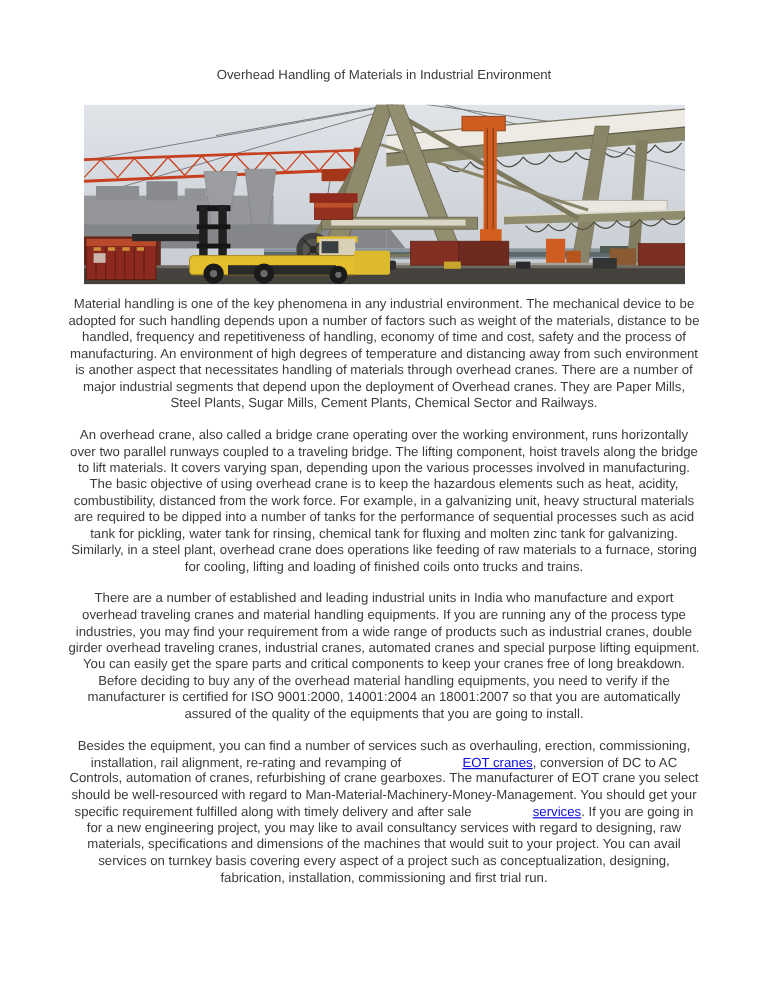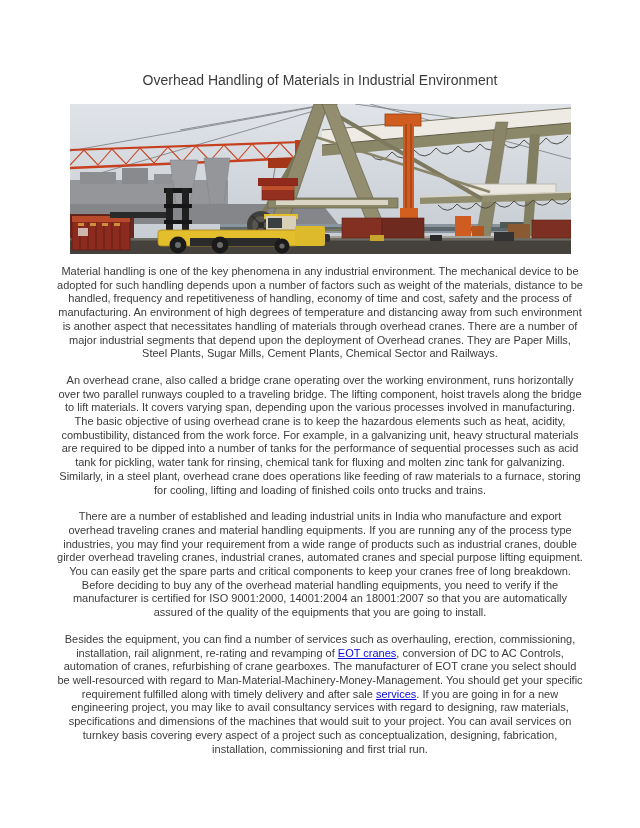--- a/index.html
+++ b/index.html
@@ -8,33 +8,33 @@
     --link:#0b0bdb;
   }
   html,body{margin:0;padding:0;}
   body{
     width:640px;height:828px;overflow:hidden;
     background:var(--page-background);
     font-family:"Liberation Sans", sans-serif;
   }
   .page{padding:57px 57px 0 57px;}
   .title{
-    font-size:14px;font-weight:400;color:var(--text);
-    text-align:center;margin:17px 0 17px 0;line-height:13px;
+    font-size:11px;font-weight:400;color:var(--text);
+    text-align:center;margin:0 0 17px 0;line-height:13px;
   }
   .photo{
     width:501px;height:150px;margin:0 auto 11px auto;
     overflow:hidden;line-height:0;
   }
   .para{
     font-size:11px;line-height:13.7px;color:var(--text);
     margin:0 0 13px 0;
     text-align:center;
   }
-  .para a{color:var(--link);text-decoration:underline;}
+  .para a{color:var(--link);text-decoration:underline;margin-left:48px;}
 </style>
 </head>
 <body>
 
 <div class="page">
 
   <h1 class="title">Overhead Handling of Materials in Industrial Environment</h1>
 
   <div class="photo" role="img" aria-label="Container port scene: olive A-frame gantry cranes with white girders and festoon cables, red lattice crane boom, grey ship, red container and yellow container handler on a dark wharf">
     <svg width="501" height="150" viewBox="0 0 501 150" xmlns="http://www.w3.org/2000/svg">

